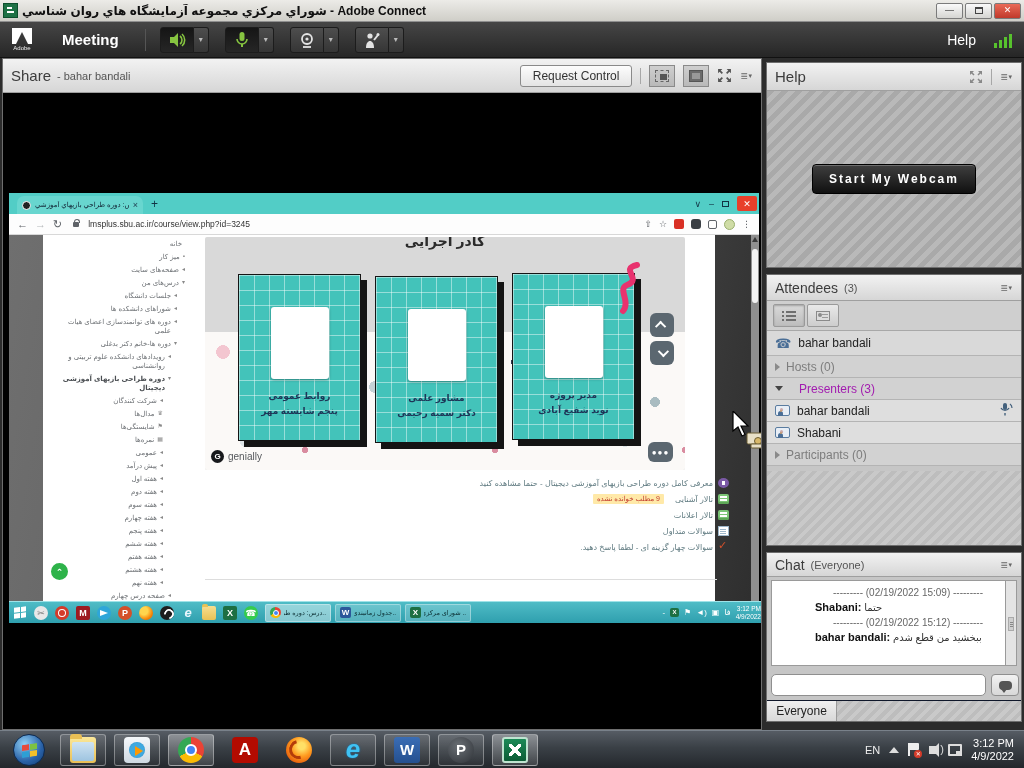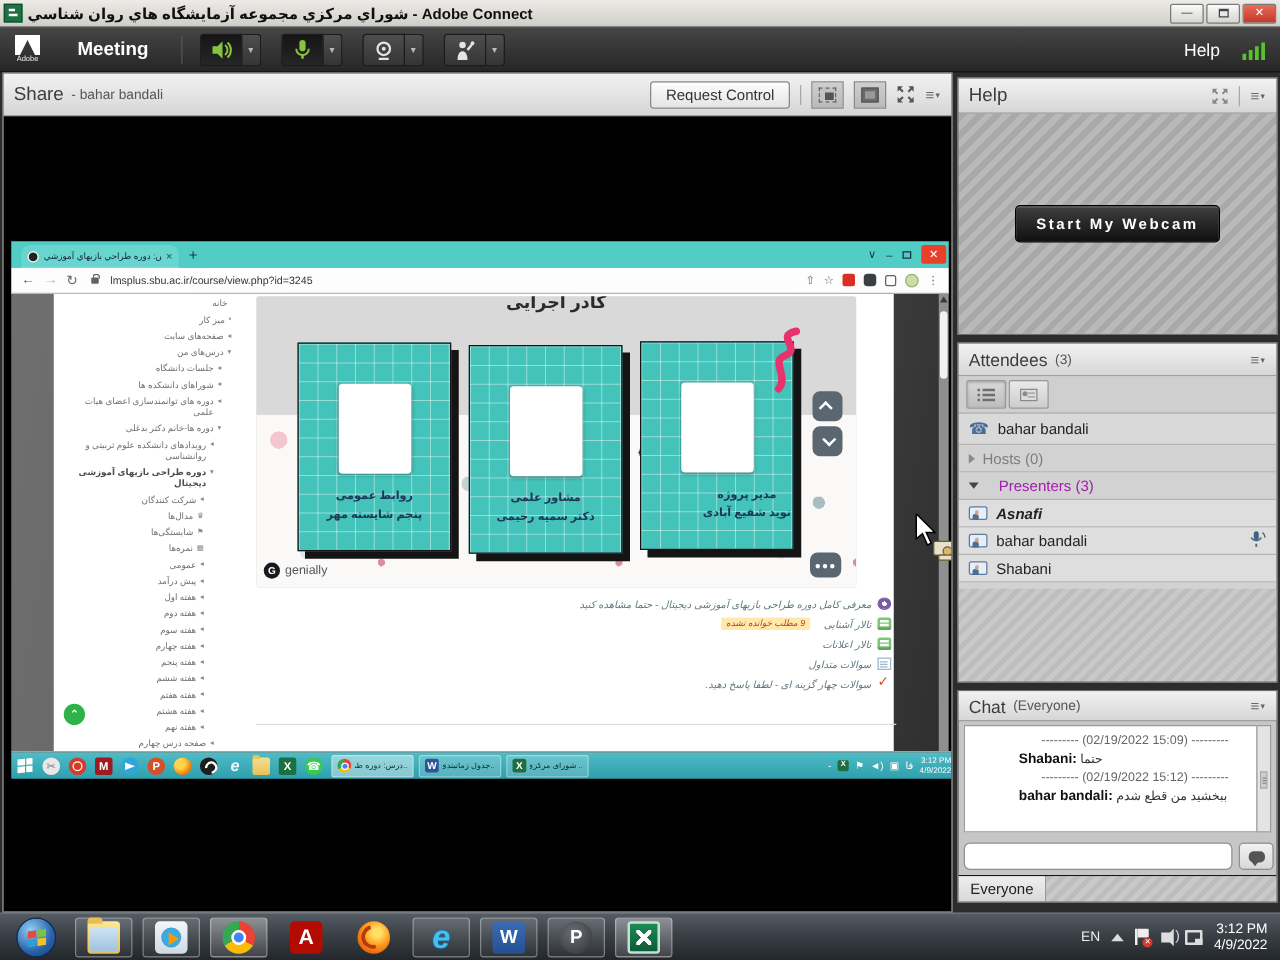--- a/index.html
+++ b/index.html
@@ -130,21 +130,21 @@
   .chev { width:8px; height:8px; border-left:2px solid #fff; border-top:2px solid #fff; }
   .chev.up { transform:rotate(45deg) translateY(2px); }
   .chev.down { transform:rotate(-135deg) translateY(2px); }
   .gdots { position:absolute; right:12px; bottom:8px; width:25px; height:20px; border-radius:6px; background:#5b6770; color:#fff; font-size:8px; letter-spacing:1px; display:flex; align-items:center; justify-content:center; }
   .glogo { position:absolute; left:6px; bottom:7px; display:flex; align-items:center; gap:4px; }
   .glogo .gc { width:13px; height:13px; border-radius:50%; background:#17191c; color:#fff; font-size:8px; font-weight:bold; display:flex; align-items:center; justify-content:center; }
   .glogo .gt { font-size:10px; color:#55585c; }
   .squiggle { position:absolute; }
 
   
-  .acts { position:absolute; left:196px; top:240px; width:512px; direction:rtl;font-style:italic; }
+  .acts { position:absolute; left:212px; top:240px; width:512px; direction:rtl; }
   .act-row { display:flex; align-items:center; gap:5px; padding:3px 4px; font-size:8px; color:#5f7a80; }
   .act-ico { flex:none; width:11px; height:10px; position:relative; }
   .act-ico.genially { border-radius:50%; background:radial-gradient(circle,#fff 30%,#7b5aa6 32%); border:1px solid #7b5aa6; }
   .act-ico.forum { background:#7cc576; border-radius:2px; box-shadow:inset 0 -2px 0 #5ea757; }
   .act-ico.forum::after { content:""; position:absolute; left:2px; top:2px; width:7px; height:1.5px; background:#fff; box-shadow:0 3px 0 #fff; }
   .act-ico.page { background:#fff; border:1px solid #9db6c9; }
   .act-ico.page::after { content:""; position:absolute; left:1px; top:2px; width:6px; height:1px; background:#9db6c9; box-shadow:0 2px 0 #9db6c9,0 4px 0 #9db6c9; }
   .act-ico.check { background:transparent; }
   .act-ico.check::after { content:"✓"; position:absolute; left:0; top:-3px; color:#d4502a; font-weight:bold; font-size:11px; }
   .act-badge { background:#ffe9a8; color:#c0392b; font-size:7px; padding:1px 4px; margin-right:6px; border-radius:1px; }
@@ -575,21 +575,21 @@
           <div class="gcard" style="left:33px; top:37px;">
             <span class="frame"><span class="photo woman"><i class="hijab"></i><i class="face"></i></span></span>
             <span class="role">روابط عمومی</span>
             <span class="pname">پنجم شایسته مهر</span>
           </div>
           <div class="gcard" style="left:170px; top:39px;">
             <span class="frame"><span class="photo woman"><i class="hijab"></i><i class="face"></i></span></span>
             <span class="role">مشاور علمی</span>
             <span class="pname">دکتر سمیه رحیمی</span>
           </div>
-          <div class="gcard" style="left:307px; top:36px;padding-left:24px;">
+          <div class="gcard" style="left:307px; top:36px;">
             <span class="frame"><span class="photo man"><i class="hair"></i><i class="face"></i><i class="jacket"></i></span></span>
             <span class="role">مدیر پروژه</span>
             <span class="pname">نوید شفیع آبادی</span>
           </div>
 
           <svg class="squiggle" style="left:412px; top:24px;" width="26" height="54" viewBox="0 0 26 54">
             <path d="M20 4 C2 8 26 18 10 24 C0 28 14 40 6 50" stroke="#e8326e" stroke-width="6" fill="none" stroke-linecap="round"></path>
           </svg>
 
           <div class="gnav" style="right:11px; top:76px;">
@@ -743,32 +743,20 @@
   <div class="att-group dim">
     <span class="tri-r"></span>
     <span>Hosts (0)</span>
   </div>
   <div class="att-group strong">
     <span class="tri-d"></span>
     <span>Presenters (3)</span>
   </div>
   <div>
 
-      <div class="att-row" style="height:22px; background:#dedede;">
-        <span class="pres-ico"></span>
-        <span class="nm italic">Asnafi</span>
-        <span class="mic-ind">
-          <svg width="13" height="14" viewBox="0 0 13 14">
-            <rect x="3" y="1" width="4" height="7" rx="2" fill="#44617d"></rect>
-            <path d="M1 6 a4.5 4.5 0 0 0 8 0" stroke="#44617d" stroke-width="1.3" fill="none"></path>
-            <rect x="4.3" y="11" width="1.4" height="2.5" fill="#44617d"></rect>
-            <path d="M10 2 a5 5 0 0 1 2 4" stroke="#44617d" stroke-width="1.2" fill="none"></path>
-          </svg>
-        </span>
-      </div>
 
       <div class="att-row" style="height:22px; background:#dedede;">
         <span class="pres-ico"></span>
         <span class="nm">bahar bandali</span>
         <span class="mic-ind show">
           <svg width="13" height="14" viewBox="0 0 13 14">
             <rect x="3" y="1" width="4" height="7" rx="2" fill="#44617d"></rect>
             <path d="M1 6 a4.5 4.5 0 0 0 8 0" stroke="#44617d" stroke-width="1.3" fill="none"></path>
             <rect x="4.3" y="11" width="1.4" height="2.5" fill="#44617d"></rect>
             <path d="M10 2 a5 5 0 0 1 2 4" stroke="#44617d" stroke-width="1.2" fill="none"></path>

